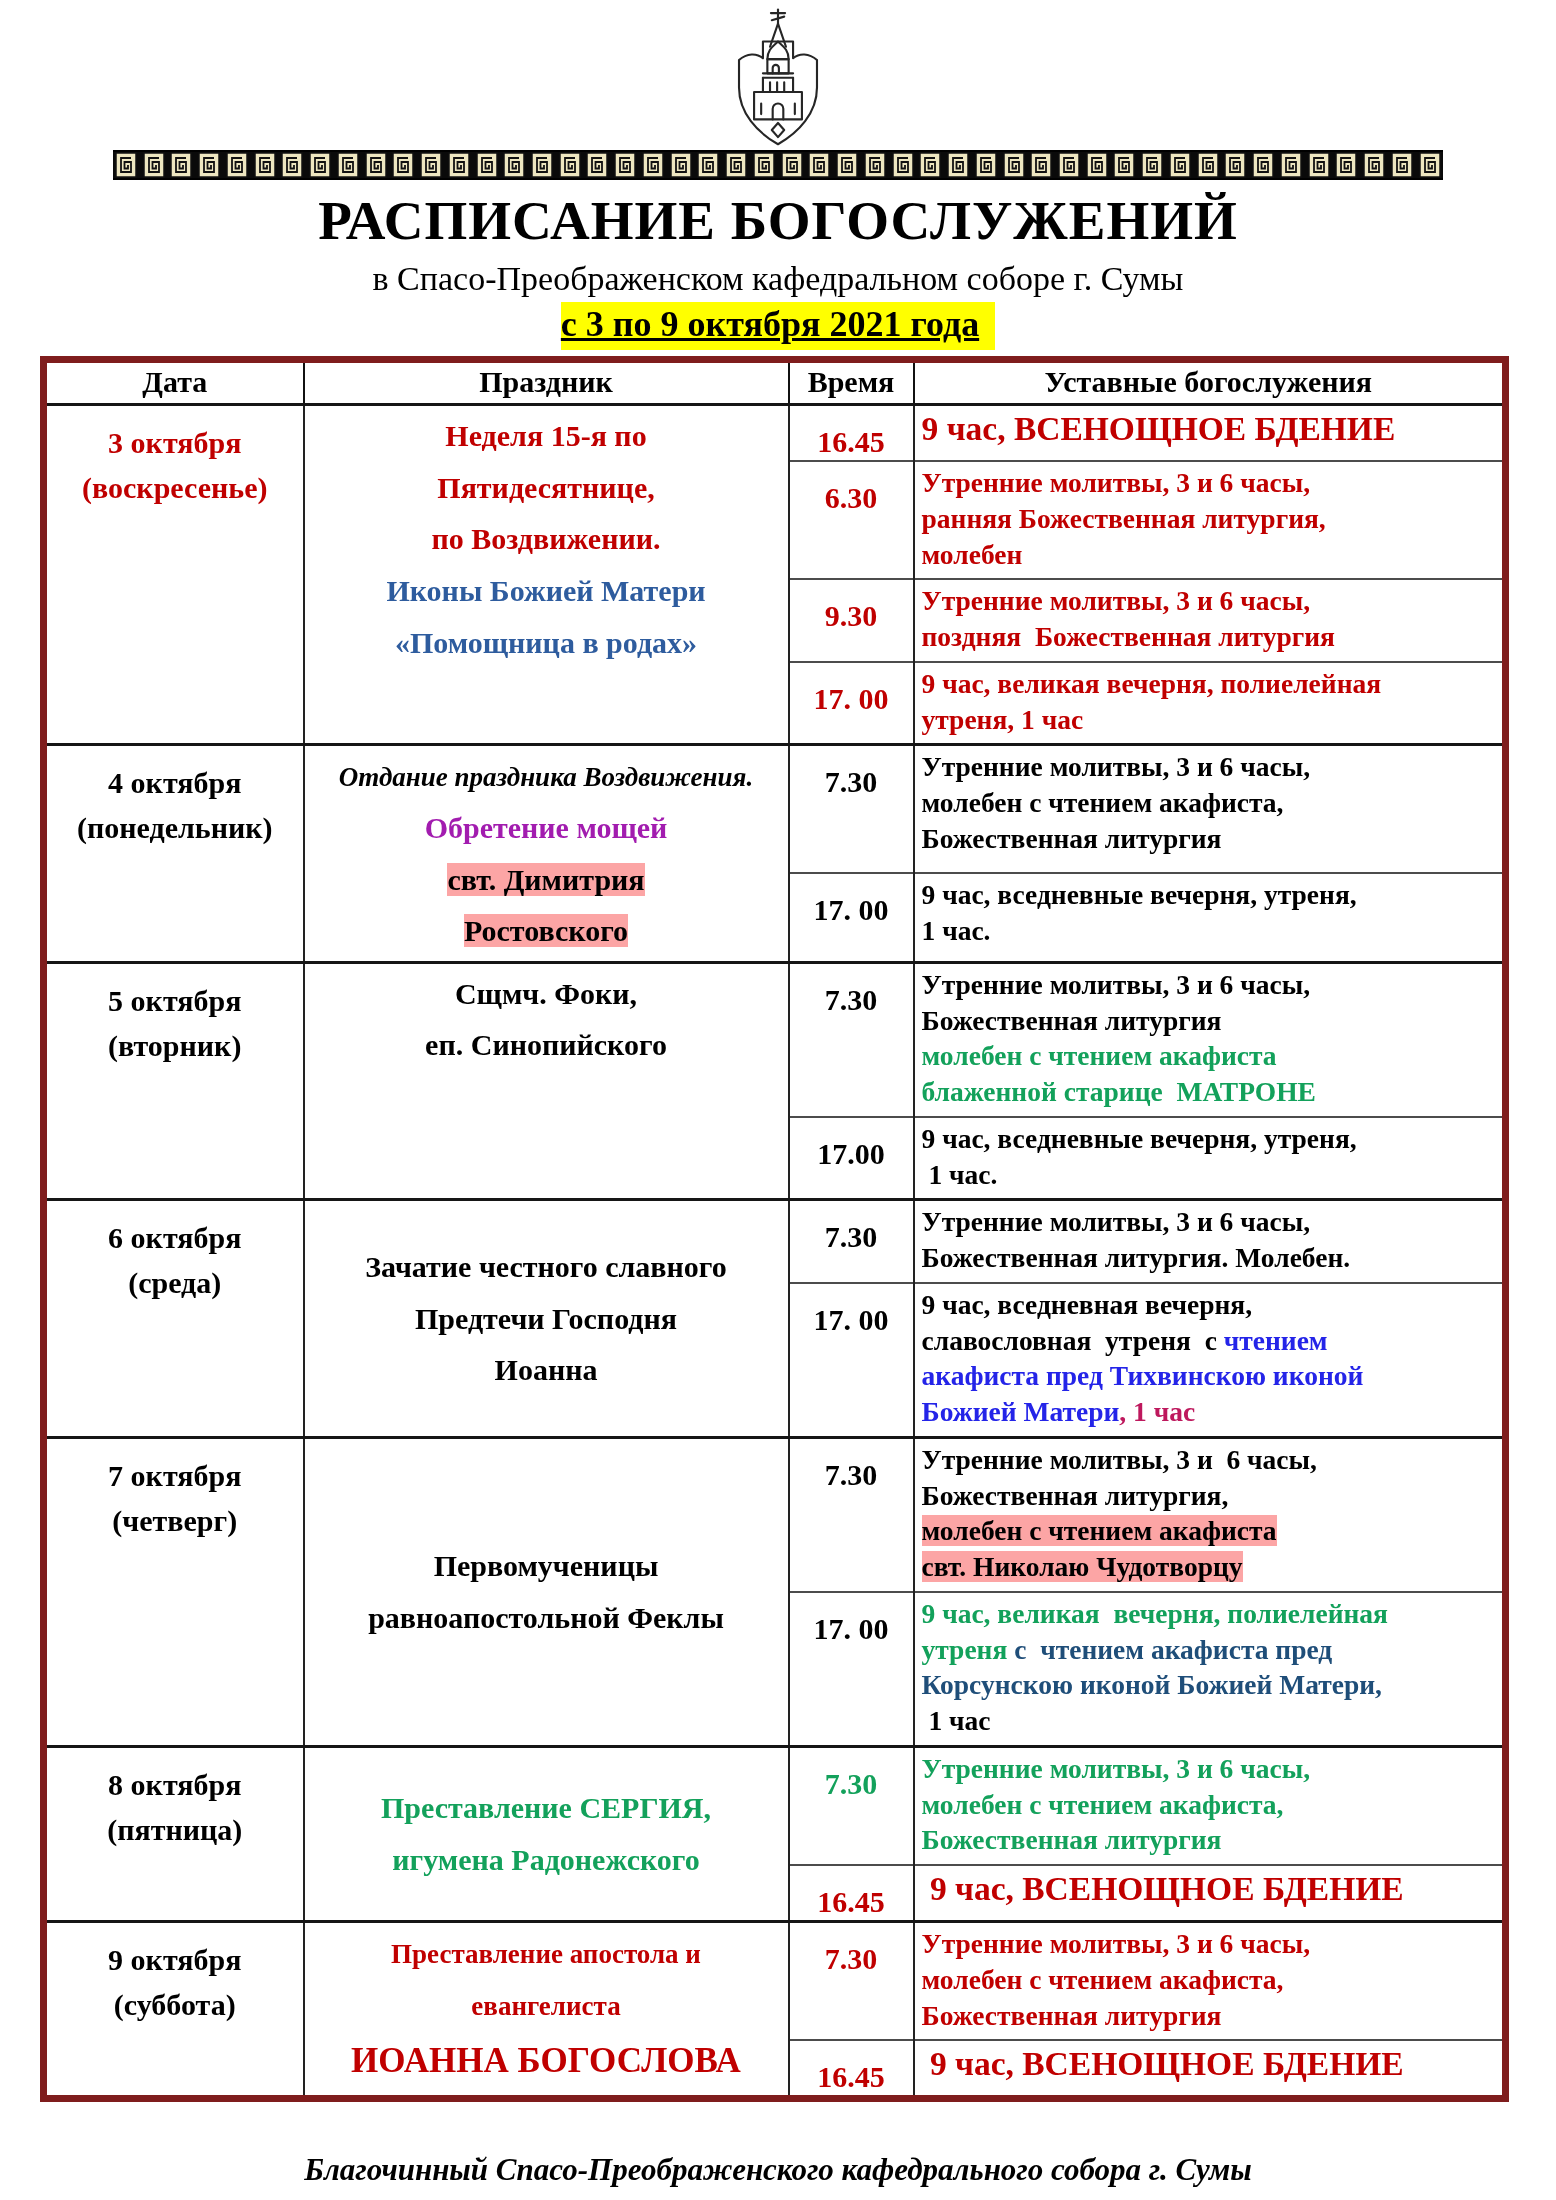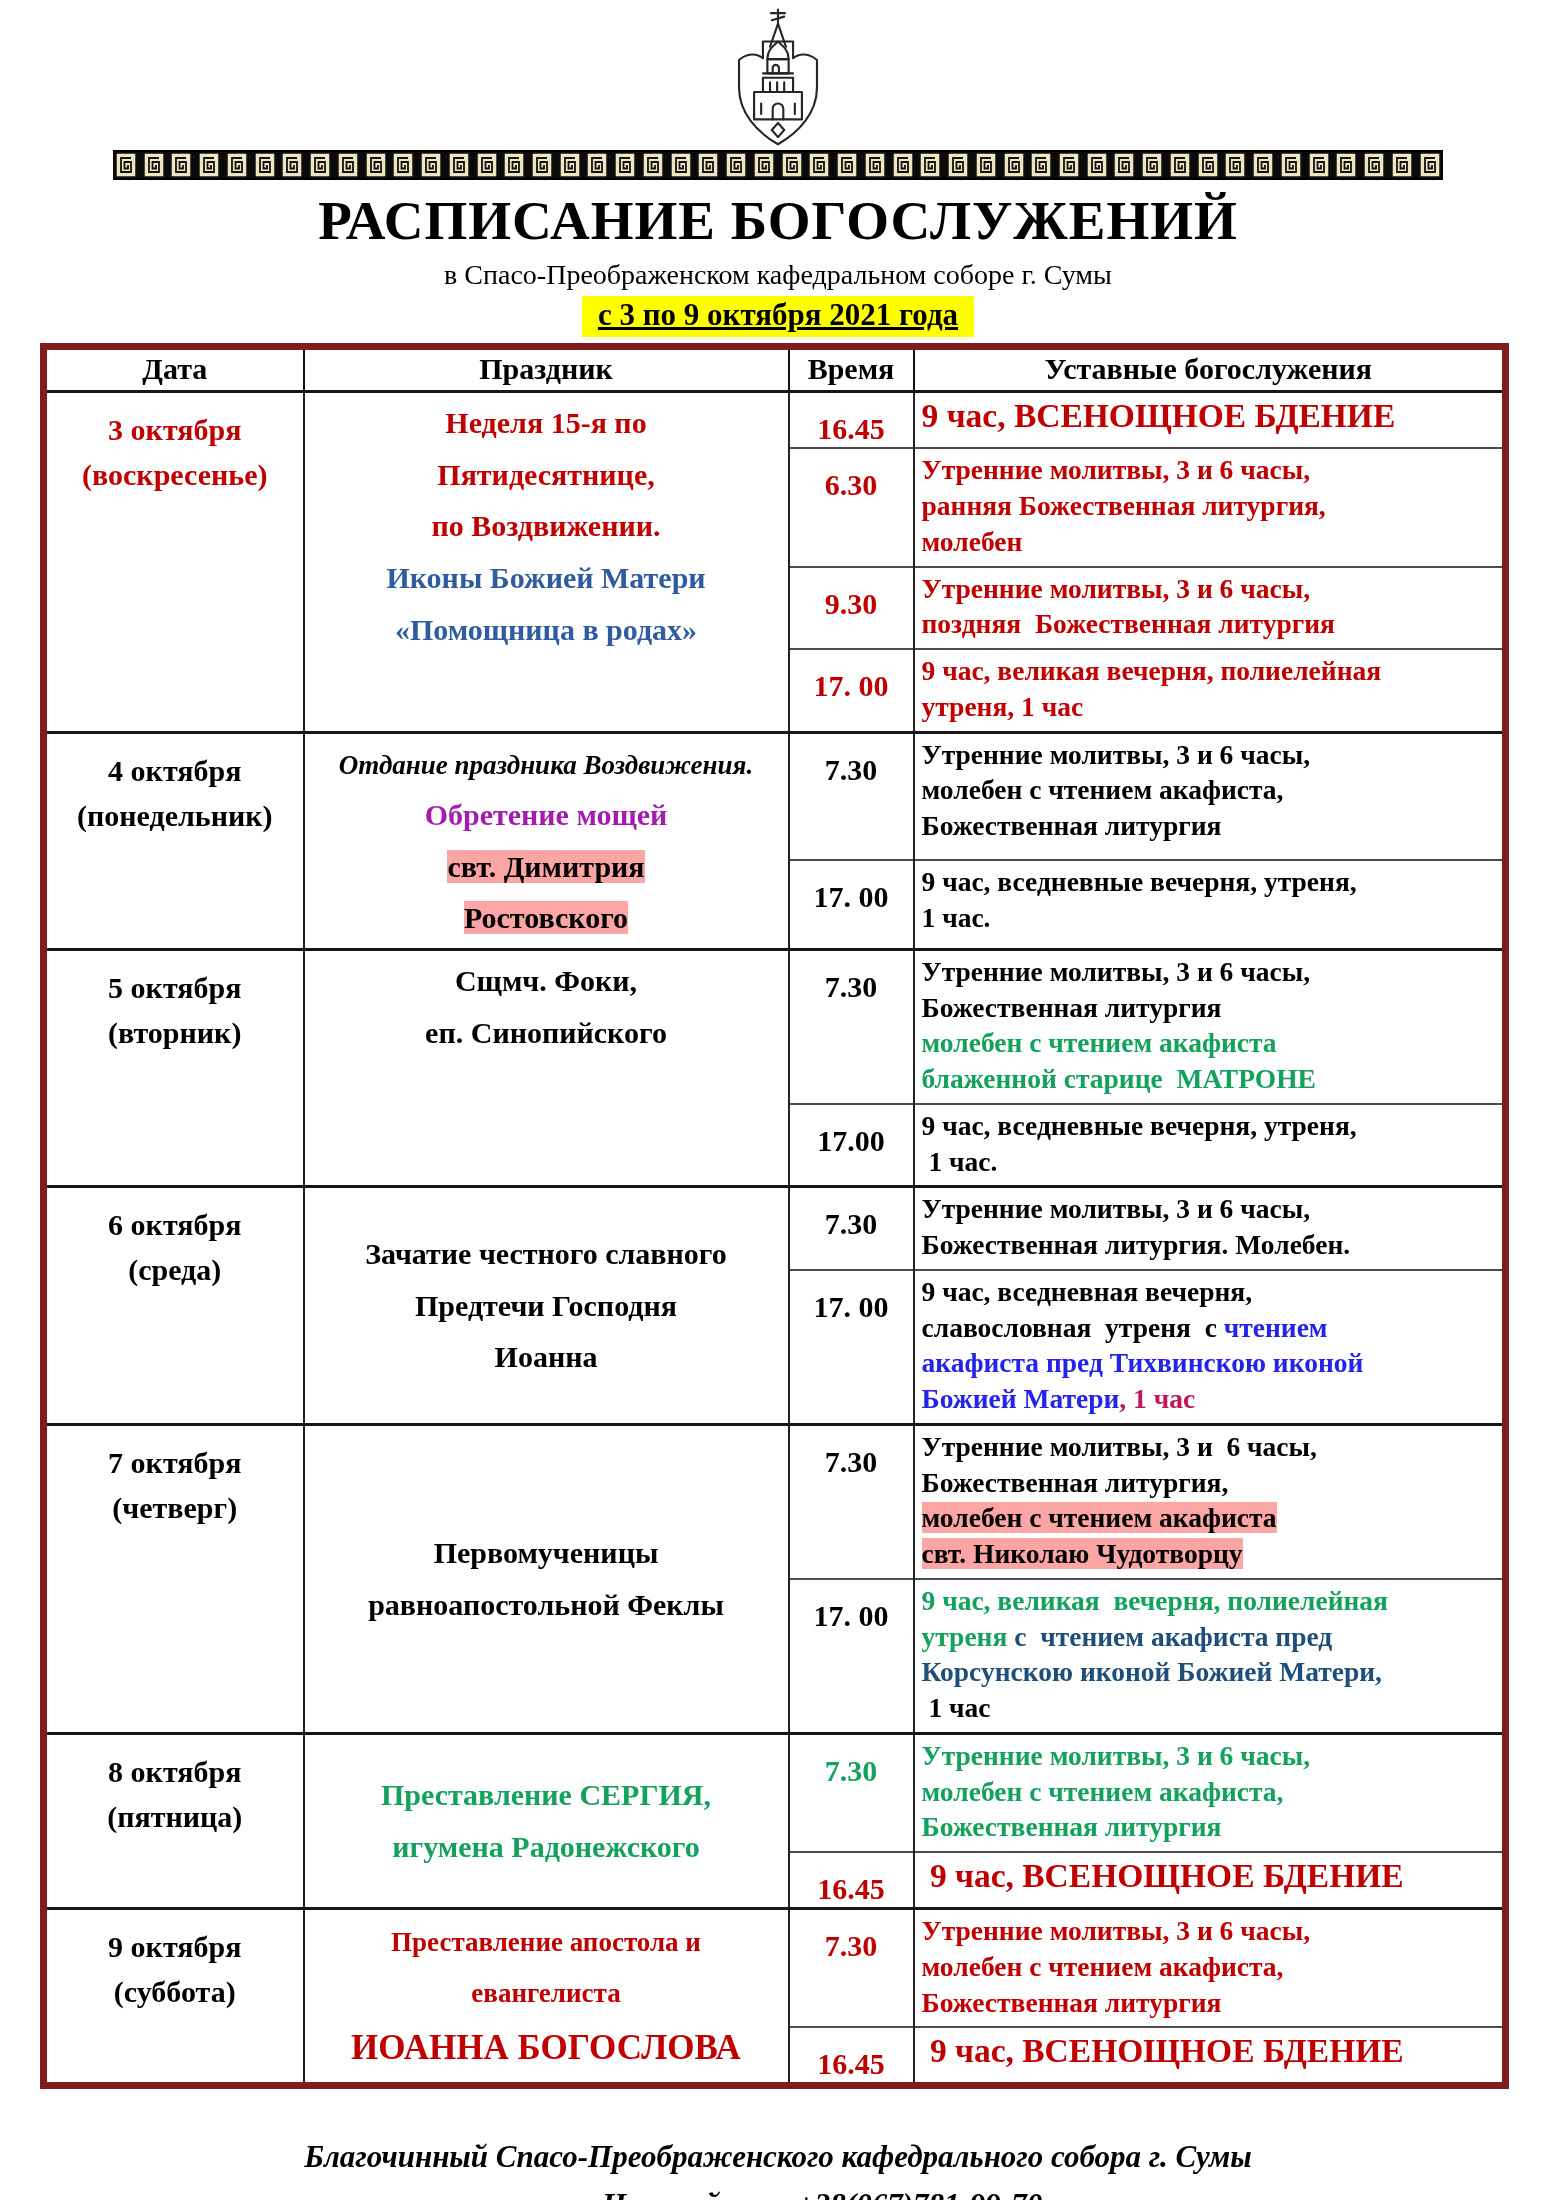--- a/index.html
+++ b/index.html
@@ -6,24 +6,24 @@
   body { width:1556px; font-family:"Liberation Serif", serif; color:#000; }
   .page { position:relative; width:1556px; height:2200px; overflow:hidden; background:#fff; }
 
   .logo-wrap { text-align:center; padding-top:6px; height:142px; }
   .band { width:1330px; height:30px; margin:2px auto 0 auto; background:#0a0a0a;
           display:flex; align-items:center; justify-content:space-between; padding:0 2px; box-sizing:border-box;
           border-top:2px solid #000; border-bottom:2px solid #000; }
   .band .cell { flex:0 0 auto; }
 
   .title { text-align:center; font-size:55px; font-weight:bold; letter-spacing:1px; margin-top:12px; line-height:1.05; }
-  .subtitle { text-align:center; font-size:28px; margin-top:10px; line-height:1.1; }
+  .subtitle { text-align:center; font-size:34px; margin-top:10px; line-height:1.1; }
   .range-line { text-align:center; margin-top:5px; }
-  .range { display:inline-block; background:#FFFF00; font-size:31px; font-weight:bold;
-           text-decoration:underline; padding:0 16px 3px 16px; line-height:1.25; }
+  .range { display:inline-block; background:#FFFF00; font-size:36px; font-weight:bold;
+           text-decoration:underline; padding:0 16px 3px 0; line-height:1.25; }
 
   table.schedule { border-collapse:collapse; table-layout:fixed; width:1462px; margin:6px 0 0 40px;
                    border:7px solid #7f1d1d; }
   .schedule th { border:2px solid #111; font-size:30px; font-weight:bold; padding:2px 0 4px 0; background:#fff; }
   .schedule td { border-left:2px solid #222; border-right:2px solid #222; vertical-align:top; background:#fff; }
   tr.day-first td { border-top:3px solid #161616; }
   tr.sub td { border-top:2px solid #4c4c4c; }
 
   td.date-cell  { text-align:center; font-weight:bold; font-size:30px; line-height:1.5;
                   white-space:pre-wrap; padding-top:14px; }

